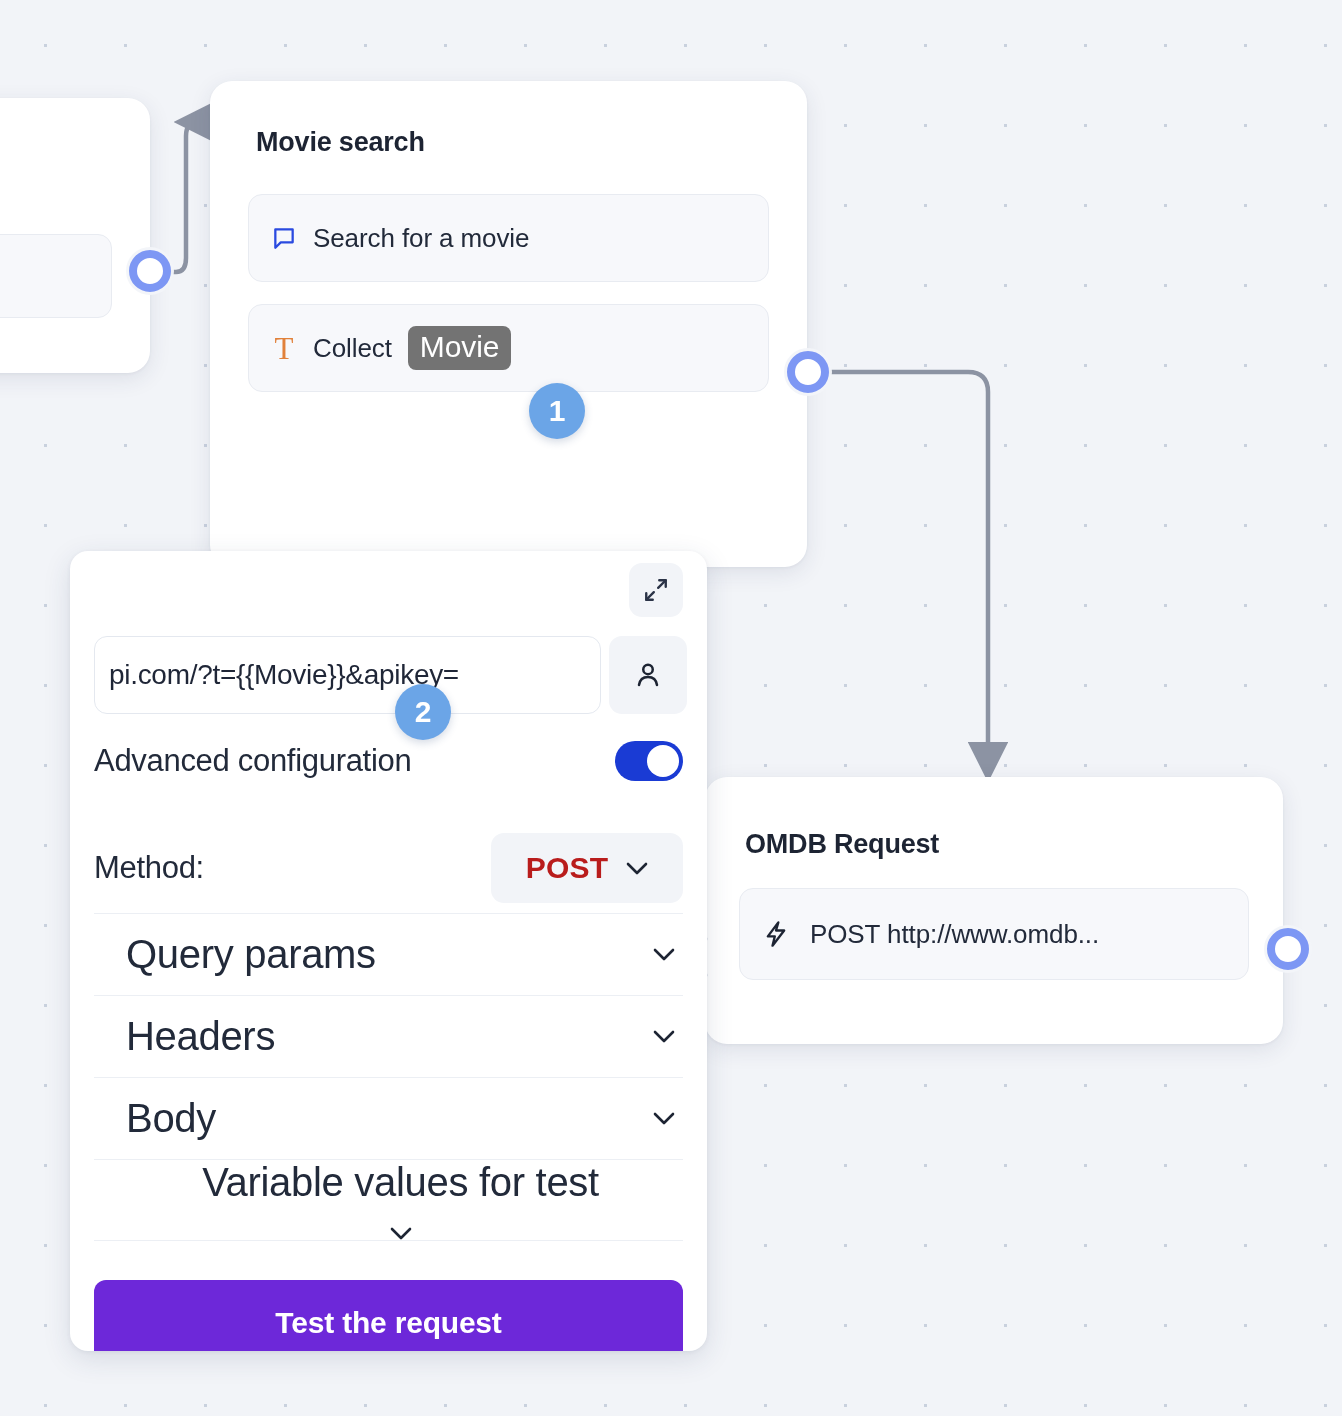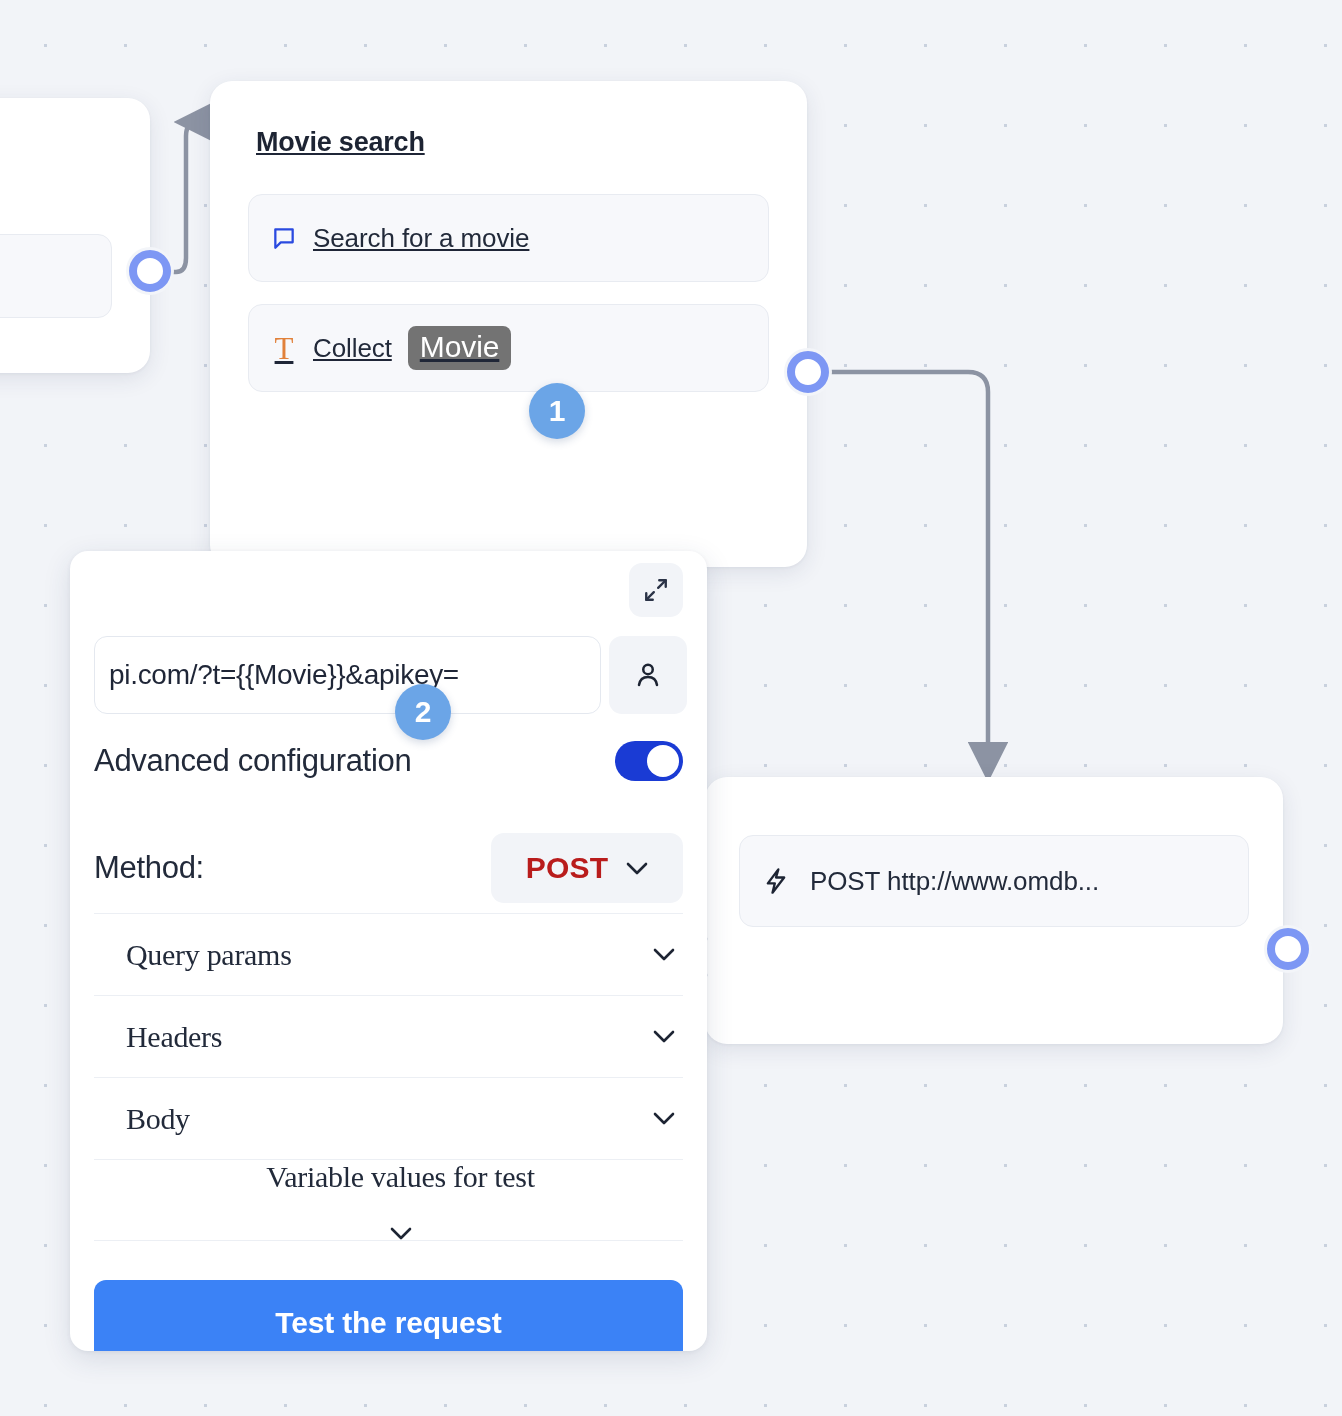--- a/index.html
+++ b/index.html
@@ -78,21 +78,20 @@
     height: 84px;
   }
 
   
   #node-movie-search {
     left: 210px;
     top: 81px;
     width: 597px;
     height: 486px;
     padding: 34px 38px;
-    text-decoration: underline;
   }
   #node-movie-search .node-title { margin: 12px 0 0 8px; }
   #node-movie-search .node-row { height: 88px; }
   #node-movie-search .row-search { margin-top: 36px; }
   #node-movie-search .row-collect { margin-top: 22px; }
 
   .tag-chip {
     display: inline-block;
     background: #737373;
     color: #ffffff;
@@ -324,33 +323,32 @@
     height: 82px;
     border-top: 1px solid #eceff4;
     display: flex;
     align-items: center;
     justify-content: space-between;
     padding: 0 8px 0 32px;
     cursor: pointer;
   }
   .acc-item:last-child { border-bottom: 1px solid #eceff4; flex-direction: column; }
   .acc-label {
-    font-size: 30px;
+    font-size: 40px;
     color: #222a3a;
     letter-spacing: -0.3px;
-    font-family: Liberation Serif, serif;
   }
 
   .test-btn {
     position: absolute;
     left: 24px;
     top: 729px;
     width: 589px;
     height: 86px;
-    background: #3b82f6;
+    background: #6d28d9;
     color: #ffffff;
     border: none;
     border-radius: 12px;
     font-family: "Liberation Sans", sans-serif;
     font-size: 30px;
     font-weight: bold;
     letter-spacing: -0.2px;
     cursor: pointer;
   }
 </style>
@@ -395,20 +393,21 @@
   </div>
 </div>
 
 <div class="node" id="node-omdb">
   <div class="notch">
     <svg width="16" height="40" viewBox="0 0 16 40" fill="#ffffff" stroke="#e8ebf1" stroke-width="1.4">
       <path d="M16,1 L3,20 L16,39"></path>
     </svg>
   </div>
 
+  <div class="node-title">OMDB Request</div>
 
   <div class="node-row">
     <span>
       <svg class="icon-bolt" viewBox="0 0 24 24" fill="none" stroke="#1d2433" stroke-width="2" stroke-linejoin="round" stroke-linecap="round">
         <path d="M14 2 L5 14 H11 L9 22 L19 9 H12 Z"></path>
       </svg>
     </span>
     <span>POST http://www.omdb...</span>
   </div>
 </div>

